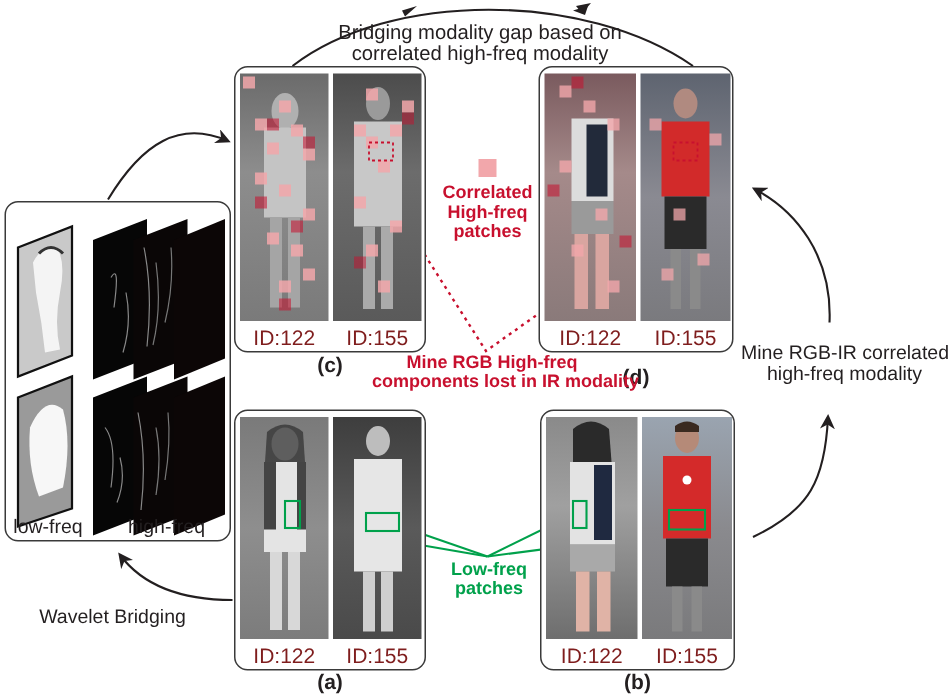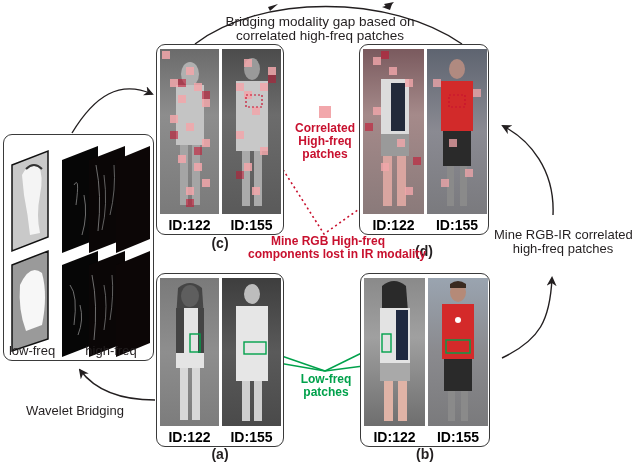--- a/index.html
+++ b/index.html
@@ -4,21 +4,21 @@
 <style>
   html, body { margin:0; padding:0; background:#ffffff; }
   body { width:632px; height:464px; position:relative; overflow:hidden;
          font-family:"Liberation Sans", sans-serif; }
   .abs { position:absolute; }
   .lbl { font-weight:normal; color:#231f20; text-align:center; line-height:1.05; white-space:nowrap; }
   .red { color:#c8102e; font-weight:bold; text-align:center; line-height:1.08; white-space:nowrap; }
   .green { color:#00a14b; font-weight:bold; text-align:center; line-height:1.08; white-space:nowrap; }
   .panel { position:absolute; border:1.6px solid #3a3a3a; border-radius:9px; background:#fff; box-sizing:border-box; overflow:hidden; }
   .img { position:absolute; top:4px; bottom:20px; overflow:hidden; }
-  .idl { position:absolute; bottom:1px; font-weight:bold; font-size:14px; color:#000000; text-align:center; }
+  .idl { position:absolute; bottom:1px; font-weight:normal; font-size:14px; color:#7f1d1d; text-align:center; }
   .cap { position:absolute; font-weight:bold; font-size:14px; color:#231f20; text-align:center; }
   svg { position:absolute; left:0; top:0; }
 </style>
 </head>
 <body>
 
 <svg width="632" height="464">
   <defs>
     <marker id="ah" markerWidth="10" markerHeight="10" refX="8" refY="5" orient="auto" markerUnits="userSpaceOnUse">
       <path d="M0,0 L10,5 L0,10 L3,5 Z" fill="#231f20"></path>
@@ -43,21 +43,21 @@
   <g stroke="#00a14b" stroke-width="1.4" fill="none">
     <line x1="197" y1="349" x2="325" y2="371"></line>
     <line x1="273" y1="353" x2="325" y2="371"></line>
     <line x1="325" y1="371" x2="382" y2="343"></line>
     <line x1="325" y1="371" x2="463" y2="353"></line>
   </g>
 </svg>
 
 <div class="abs lbl" style="left:190px;top:15px;width:260px;font-size:13.5px;">
   <div>Bridging modality gap based on</div>
-  <div>correlated high-freq patches</div>
+  <div>correlated high-freq modality</div>
 </div>
 
 <div class="panel" style="left:3px;top:134px;width:151px;height:227px;">
   <svg width="151" height="227">
 
     <polygon points="8,30 44,16 44,102 8,116" fill="#c9c9c9" stroke="#111" stroke-width="1.5"></polygon>
     <path d="M18,40 Q24,28 34,30 Q40,40 36,60 Q32,80 36,98 L26,100 Q24,80 20,60 Z" fill="#f4f4f4"></path>
     <path d="M22,34 Q30,26 38,34" stroke="#333" stroke-width="2" fill="none"></path>
 
     <polygon points="8,130 44,116 44,204 8,216" fill="#9a9a9a" stroke="#111" stroke-width="1.5"></polygon>
@@ -195,21 +195,21 @@
   <div>patches</div>
 </div>
 
 <div class="abs red" style="left:248px;top:235px;width:160px;font-size:12px;">
   <div>Mine RGB High-freq</div>
   <div>components lost in IR modality</div>
 </div>
 
 <div class="abs lbl" style="left:494px;top:228px;width:138px;font-size:13px;">
   <div>Mine RGB-IR correlated</div>
-  <div>high-freq patches</div>
+  <div>high-freq modality</div>
 </div>
 
 <div class="panel" style="left:156px;top:273px;width:128px;height:174px;">
   <div class="img" style="left:3px;width:59px;background:linear-gradient(#7a7a7a,#8e8e8e 50%,#7c7c7c);">
     <svg width="59" height="150">
       <ellipse cx="30" cy="18" rx="9" ry="11" fill="#cfcfcf"></ellipse>
       <path d="M18,10 Q30,0 42,10 L44,40 L16,40 Z" fill="#2e2e2e" opacity="0.7"></path>
       <rect x="16" y="30" width="28" height="60" fill="#e4e4e4"></rect>
       <rect x="16" y="30" width="8" height="45" fill="#444"></rect>
         <rect x="38" y="30" width="6" height="45" fill="#444"></rect>

